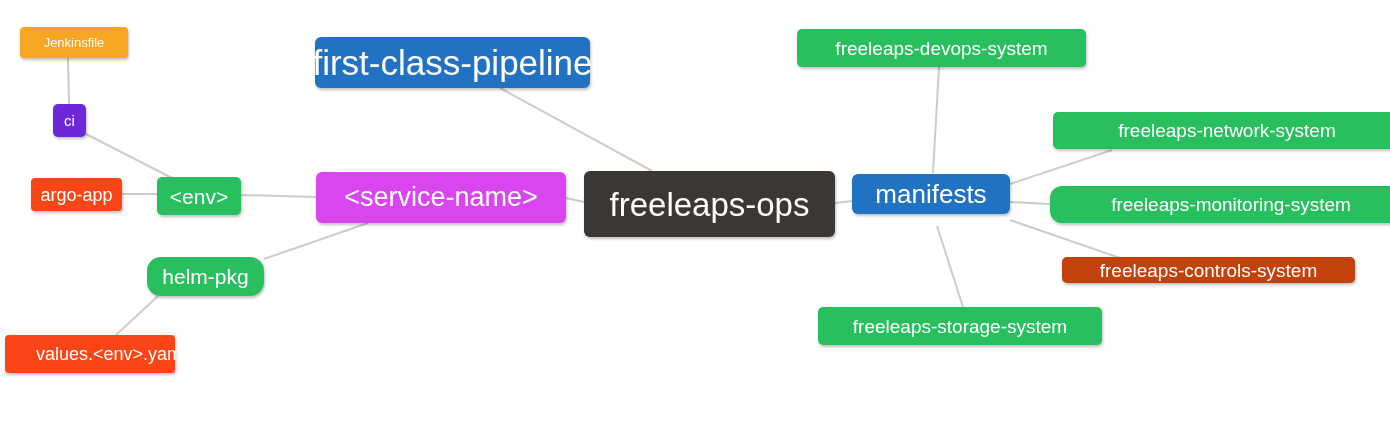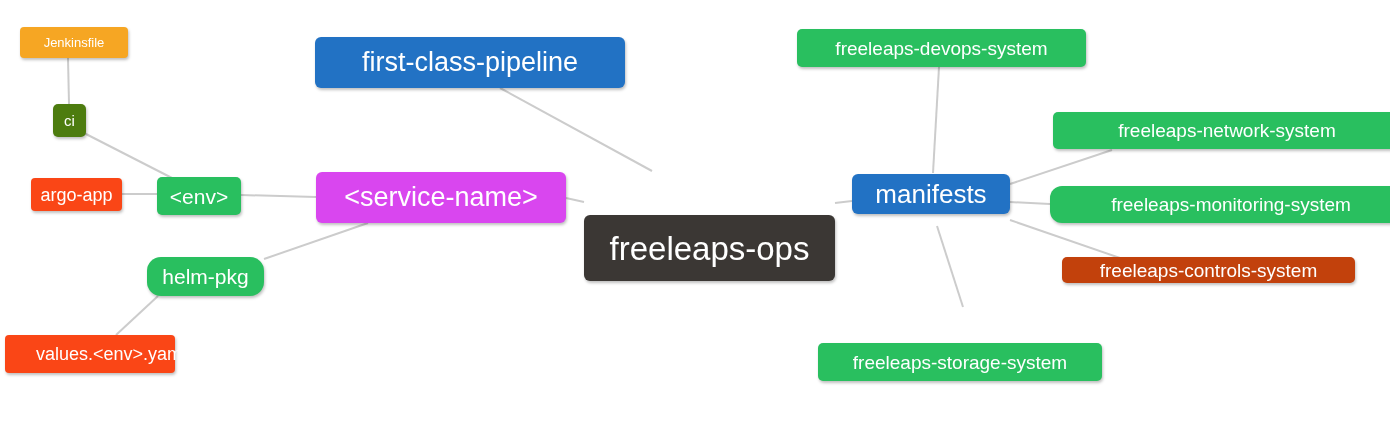--- a/index.html
+++ b/index.html
@@ -52,27 +52,27 @@
       <line x1="500" y1="88" x2="652" y2="171" stroke="#CCCCCC" stroke-width="2"></line>
       <line x1="566" y1="198" x2="584" y2="202" stroke="#CCCCCC" stroke-width="2"></line>
       <line x1="835" y1="203" x2="852" y2="201" stroke="#CCCCCC" stroke-width="2"></line>
       <line x1="933" y1="173" x2="939" y2="67" stroke="#CCCCCC" stroke-width="2"></line>
       <line x1="1010" y1="184" x2="1112" y2="150" stroke="#CCCCCC" stroke-width="2"></line>
       <line x1="1010" y1="202" x2="1050" y2="204" stroke="#CCCCCC" stroke-width="2"></line>
       <line x1="1010" y1="220" x2="1120" y2="258" stroke="#CCCCCC" stroke-width="2"></line>
       <line x1="937" y1="226" x2="963" y2="307" stroke="#CCCCCC" stroke-width="2"></line>
     </svg>
 <div class="node" style="left: 20px; top: 27px; width: 108px; height: 31px; font-size: 13px; border-radius: 4px; background: rgb(246, 166, 35);">Jenkinsfile</div>
-    <div class="node" style="left: 53px; top: 104px; width: 33px; height: 33px; font-size: 15px; border-radius: 5px; background: #4d7c0f;">ci</div>
+    <div class="node" style="left: 53px; top: 104px; width: 33px; height: 33px; font-size: 15px; border-radius: 5px; background: #6d28d9;">ci</div>
     <div class="node" style="left: 31px; top: 178px; width: 91px; height: 33px; font-size: 18px; border-radius: 4px; background: rgb(250, 70, 22);">argo-app</div>
     <div class="node" style="left: 157px; top: 177px; width: 84px; height: 38px; font-size: 21px; border-radius: 5px; background: rgb(41, 191, 95);">&lt;env&gt;</div>
     <div class="node" style="left: 147px; top: 257px; width: 117px; height: 39px; font-size: 21px; border-radius: 14px; background: rgb(41, 191, 95);">helm-pkg</div>
     <div class="node" style="left: 5px; top: 335px; width: 170px; height: 38px; font-size: 18px; border-radius: 4px; background: rgb(250, 70, 22); padding-left: 48px;">values.&lt;env&gt;.yaml</div>
-    <div class="node" style="left: 315px; top: 37px; width: 310px; height: 51px; font-size: 27px; border-radius: 6px; background: rgb(34, 114, 196);">first-class-pipeline</div>
+    <div class="node" style="left: 315px; top: 37px; width: 275px; height: 51px; font-size: 35px; border-radius: 6px; background: rgb(34, 114, 196);">first-class-pipeline</div>
     <div class="node" style="left: 316px; top: 172px; width: 250px; height: 51px; font-size: 27px; border-radius: 6px; background: #d946ef;">&lt;service-name&gt;</div>
-    <div class="node" style="left: 584px; top: 171px; width: 251px; height: 66px; font-size: 33px; border-radius: 6px; background: rgb(59, 55, 52); margin-top: 44px;">freeleaps-ops</div>
+    <div class="node" style="left: 584px; top: 171px; width: 251px; height: 66px; font-size: 33px; border-radius: 6px; background: rgb(59, 55, 52);">freeleaps-ops</div>
     <div class="node" style="left: 852px; top: 174px; width: 158px; height: 40px; font-size: 26px; border-radius: 6px; background: rgb(34, 114, 196);">manifests</div>
     <div class="node" style="left: 797px; top: 29px; width: 289px; height: 38px; font-size: 19px; border-radius: 5px; background: rgb(41, 191, 95);">freeleaps-devops-system</div>
     <div class="node" style="left: 1053px; top: 112px; width: 348px; height: 37px; font-size: 19px; border-radius: 5px; background: rgb(41, 191, 95);">freeleaps-network-system</div>
     <div class="node" style="left: 1050px; top: 186px; width: 362px; height: 37px; font-size: 19px; border-radius: 12px; background: rgb(41, 191, 95); text-align: right;">freeleaps-monitoring-system</div>
     <div class="node" style="left: 1062px; top: 257px; width: 293px; height: 26px; font-size: 19px; border-radius: 5px; background: #c2410c;">freeleaps-controls-system</div>
-    <div class="node" style="left: 818px; top: 307px; width: 284px; height: 38px; font-size: 19px; border-radius: 5px; background: rgb(41, 191, 95); margin-top: 36px;">freeleaps-storage-system</div>
+    <div class="node" style="left: 818px; top: 307px; width: 284px; height: 38px; font-size: 19px; border-radius: 5px; background: rgb(41, 191, 95);">freeleaps-storage-system</div>
   </div>
 
 </body></html>

